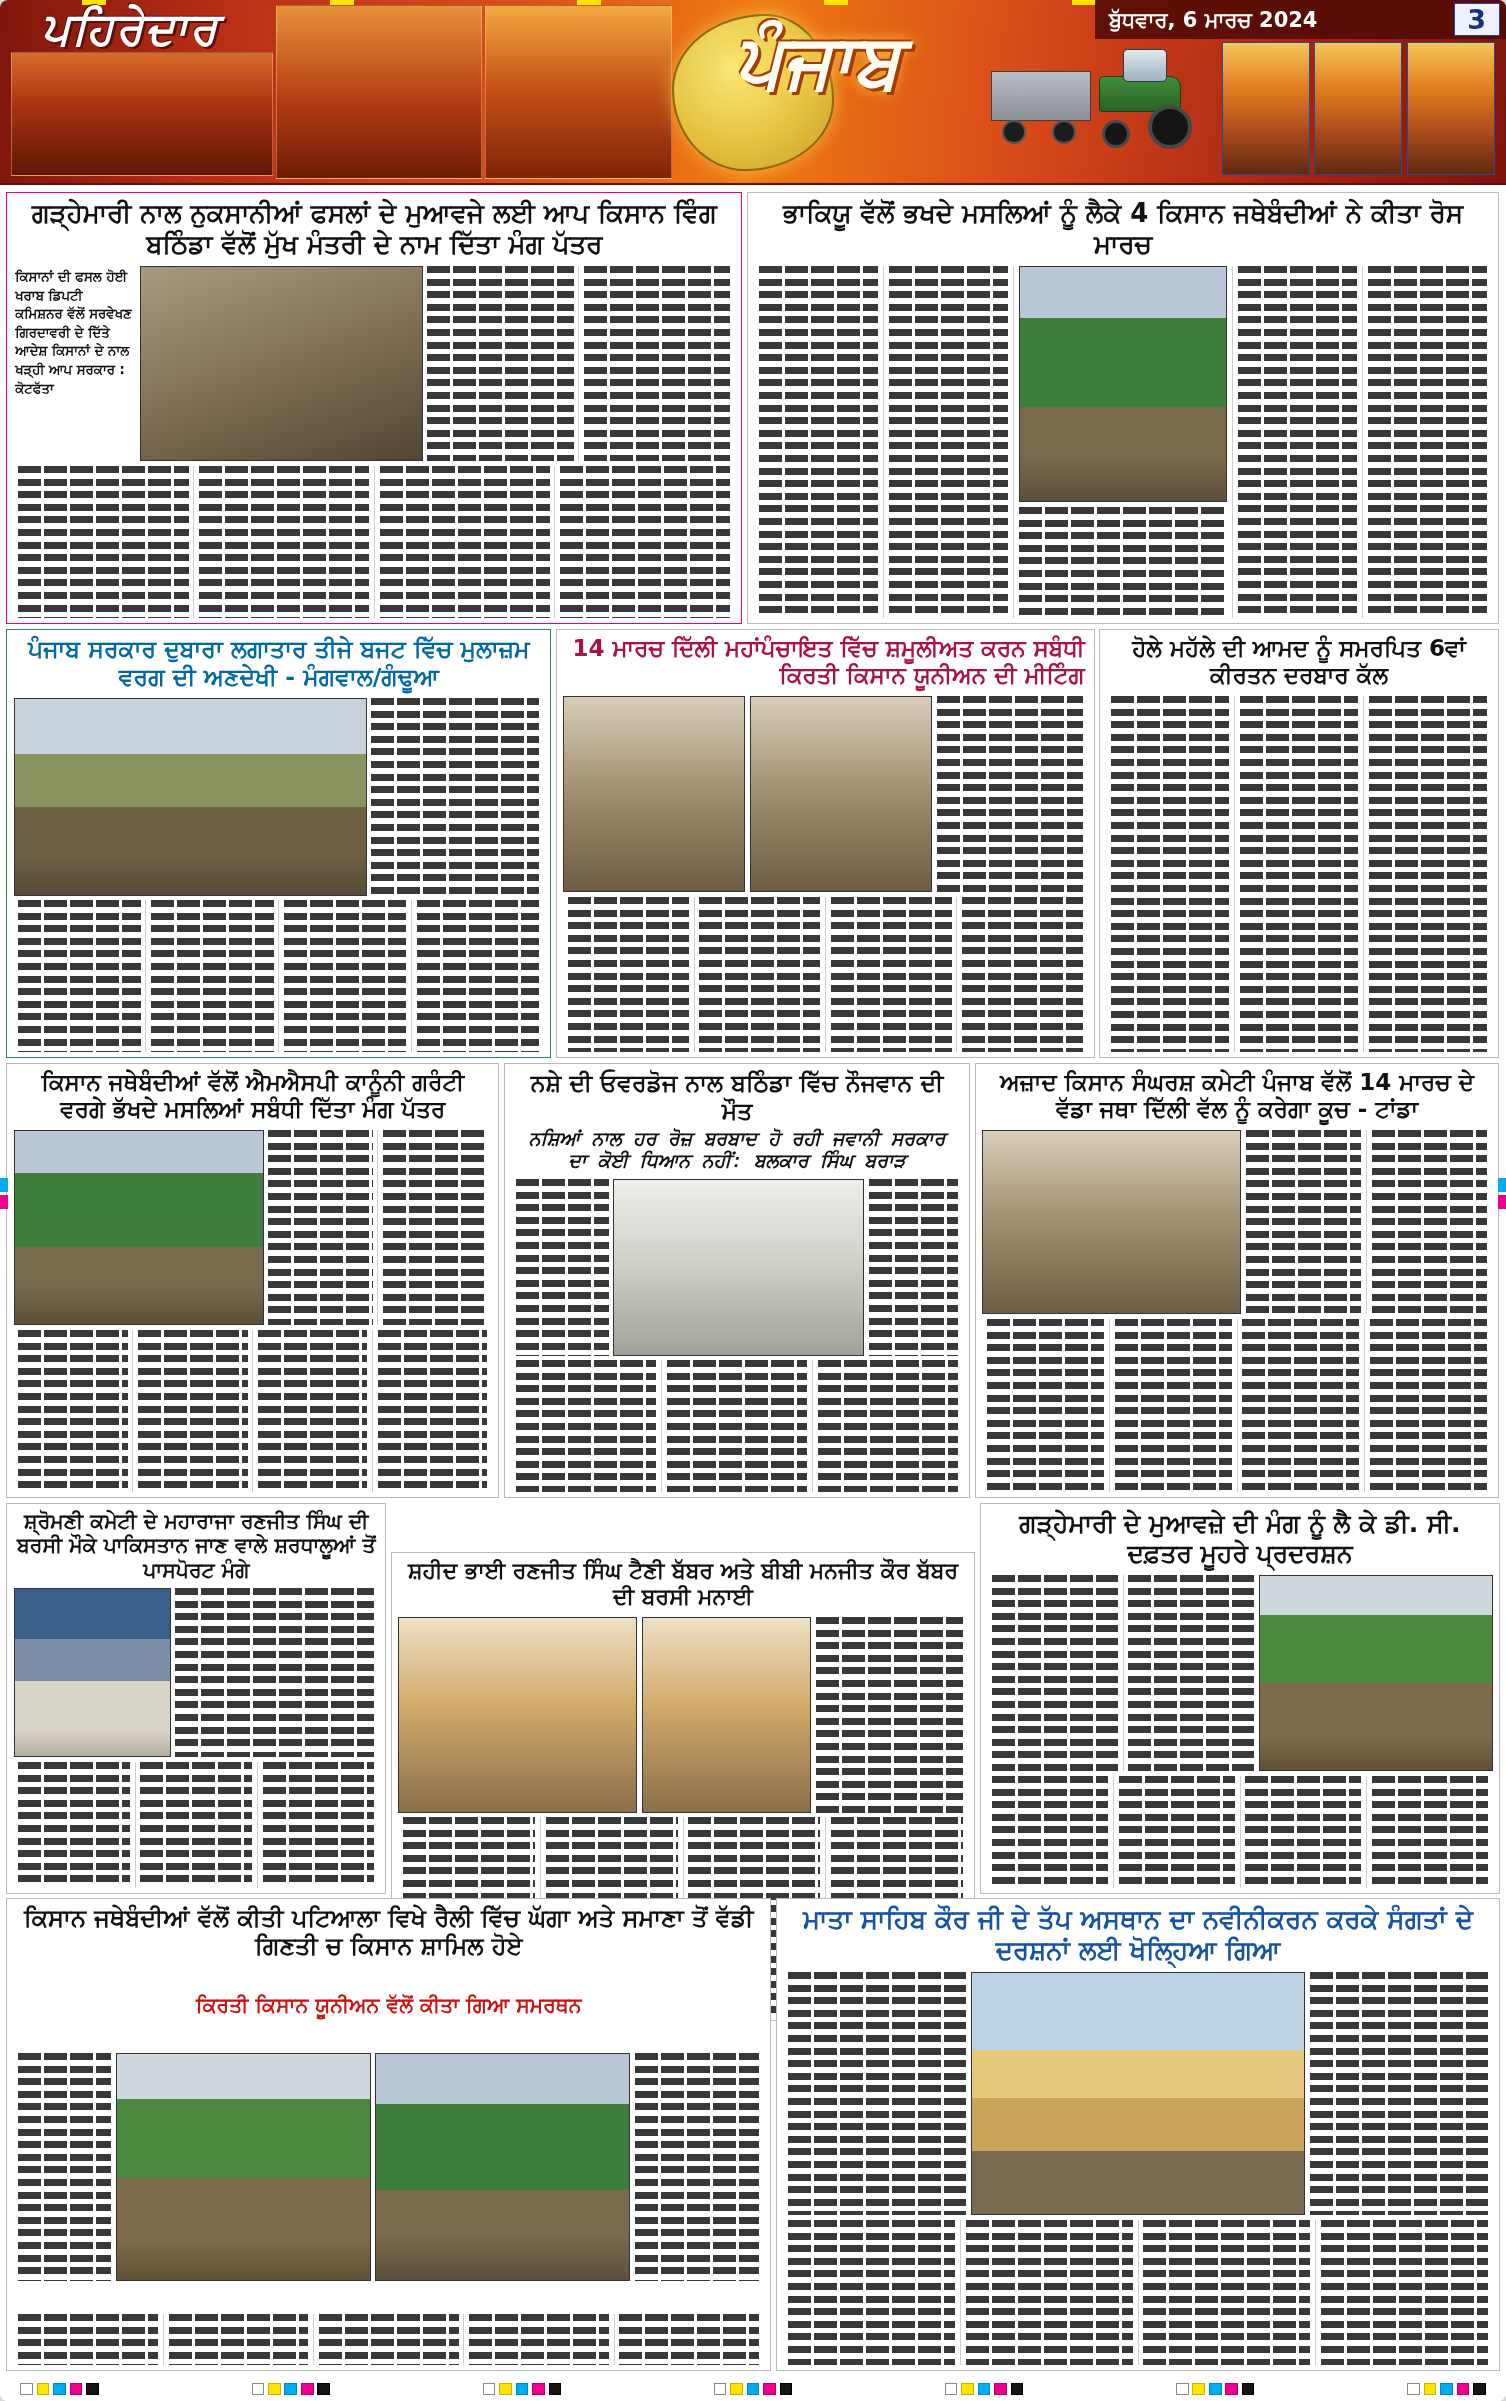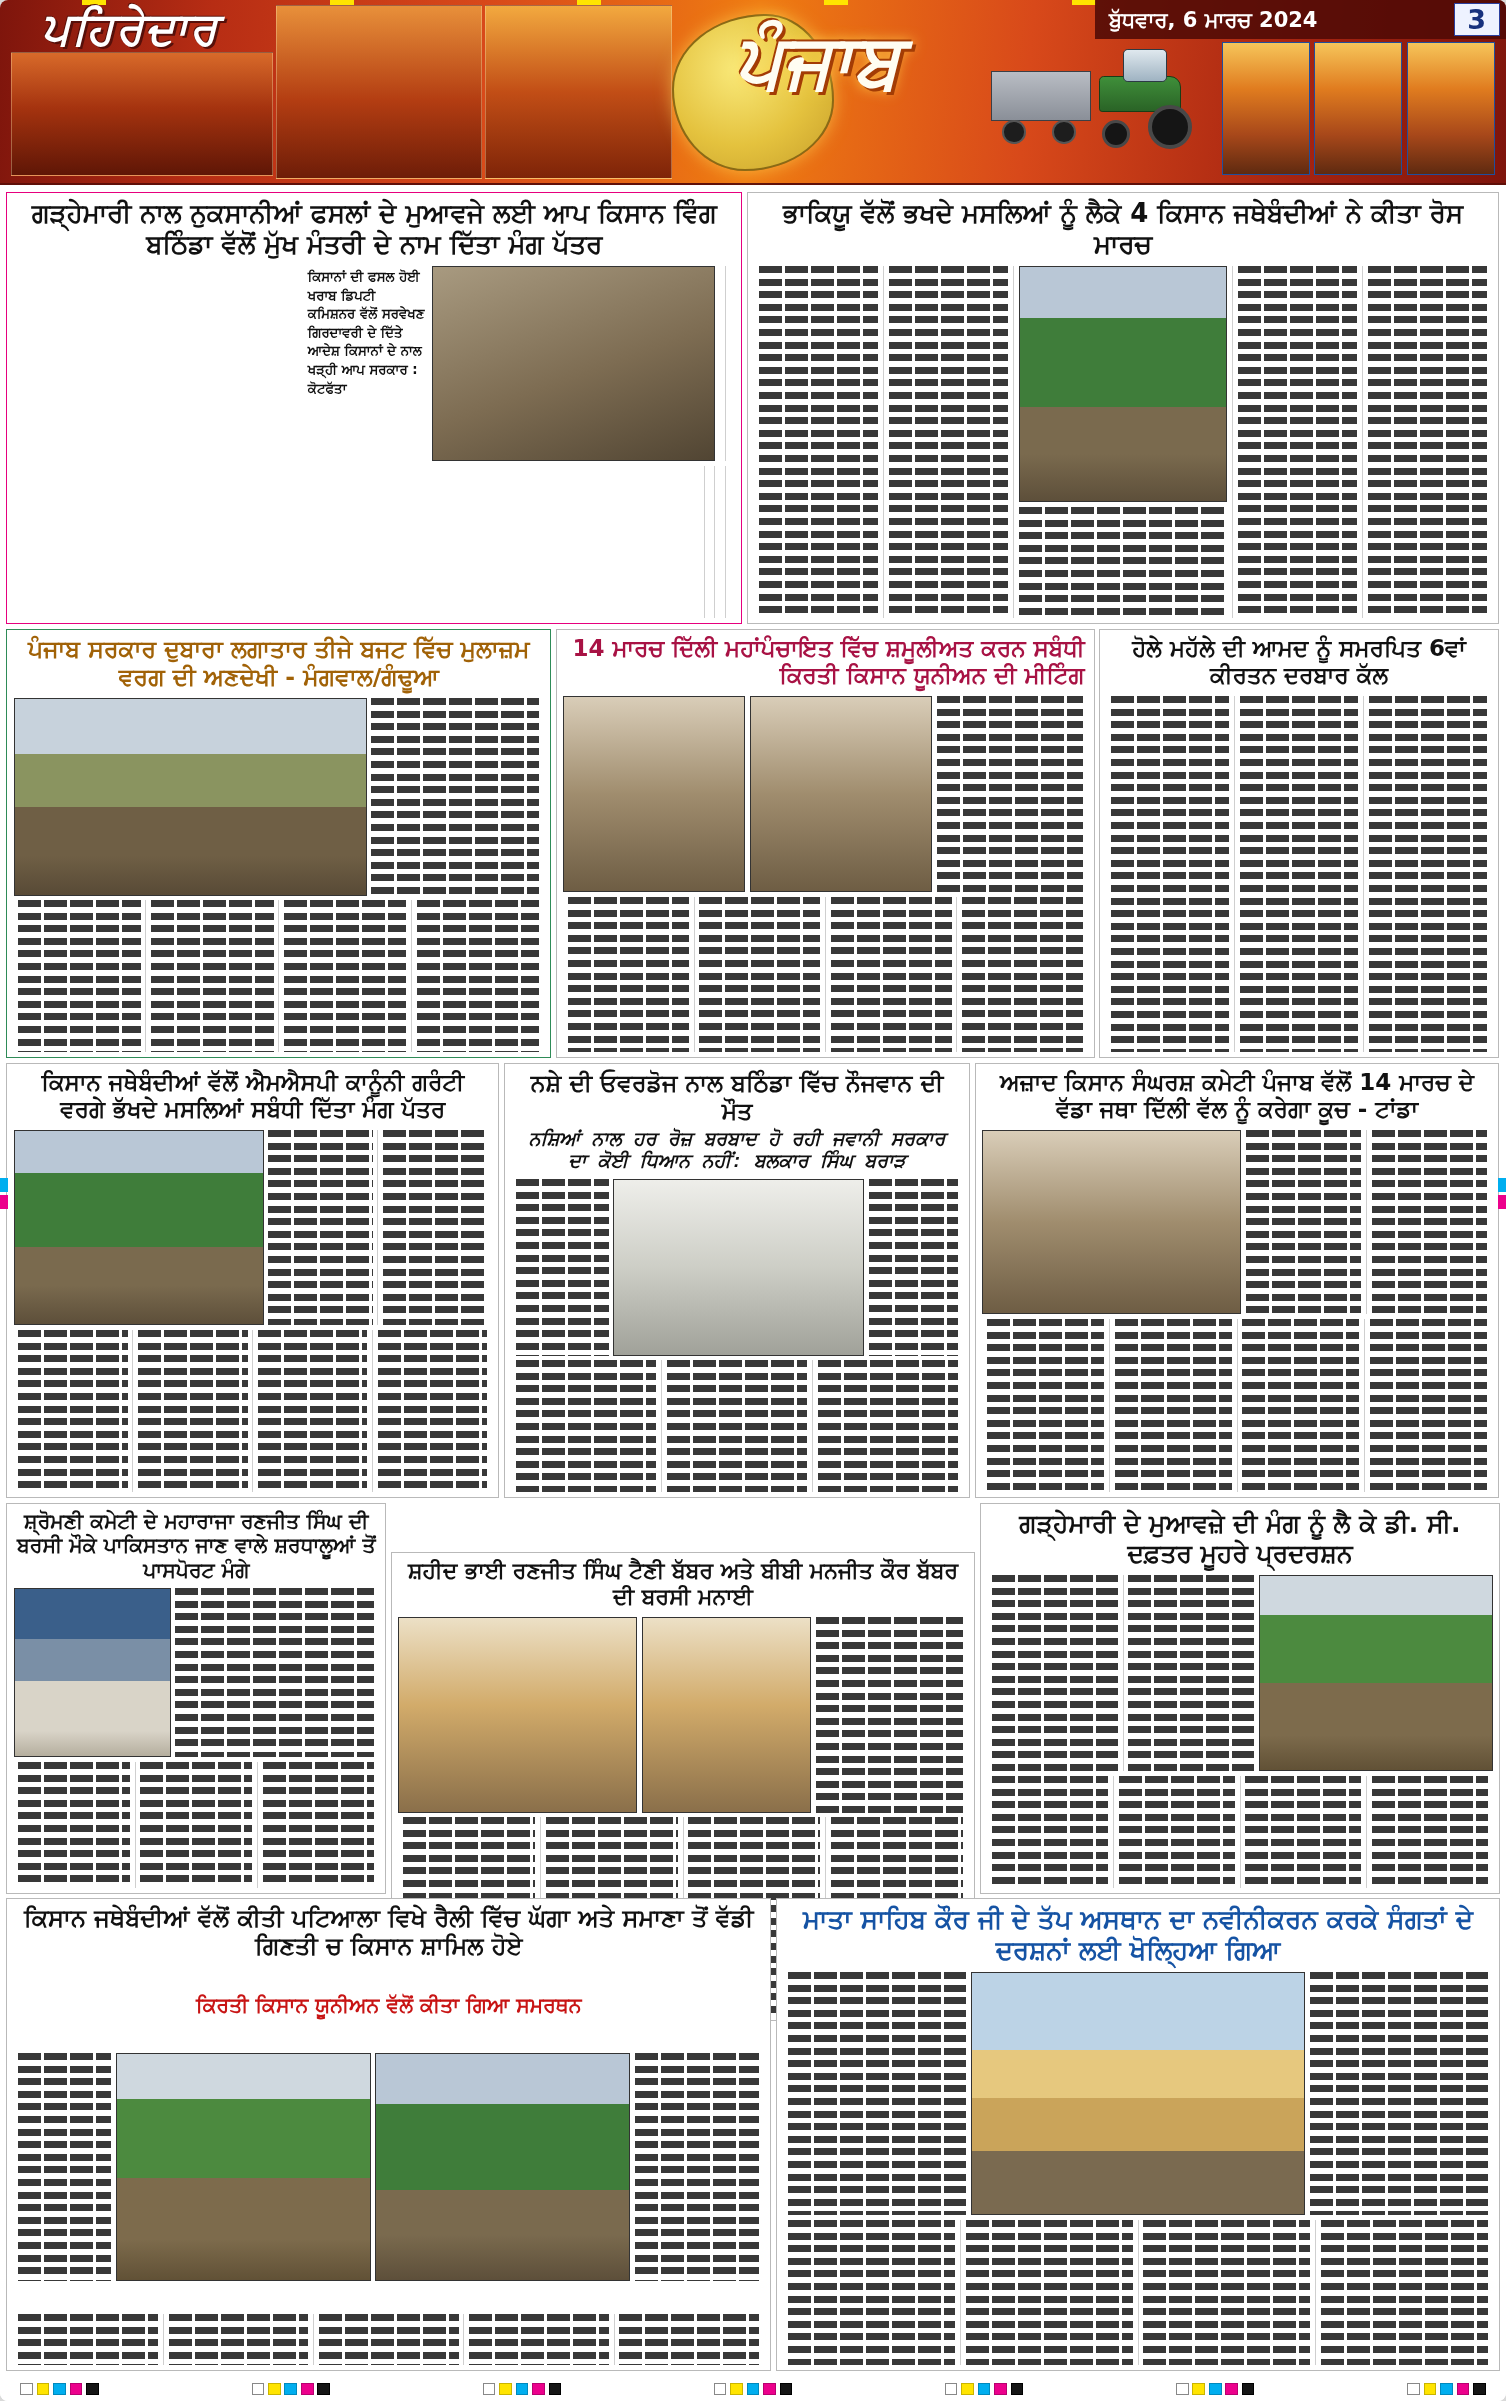--- a/index.html
+++ b/index.html
@@ -53,21 +53,21 @@
     display:flex; align-items:center; justify-content:center;
   }
   .topmark { position:absolute; top:0; width:23.6px; height:4.7px; background:#ffe400; }
 
   
   .article {
     position:absolute; background:#fff; border:0.8px solid #b9b9b9;
     padding:3.1px 6.3px 4.7px; display:flex; flex-direction:column; overflow:hidden;
   }
   .hl  { font-weight:700; text-align:center; line-height:1.2; flex:0 0 auto; padding:1.6px 3.1px; }
-  .hl-blue   { color:#a16207; }
+  .hl-blue   { color:#0369a1; }
   .hl-maroon { color:#a81244;text-align:right; }
   .hl-blue2  { color:#1553a4; }
   .sub { font-weight:700; text-align:center; flex:0 0 auto; padding:1.6px 3.1px; }
   .sub-ital { font-style:italic; font-size:19px;font-family:Liberation Mono, monospace; }
   .sub-red  { color:#c81414; font-size:20.4px; }
   .kick { flex:0 0 126px; font-size:13.3px; font-weight:700; line-height:1.4; padding:1.6px 6.3px 0 1.6px; color:#101010; }
   .row { display:flex; flex:0 0 auto; margin-top:4.7px; min-height:0; align-items:stretch; }
   .row.grow { flex:1 1 auto; }
   .col { flex:1 1 0; min-width:0; padding:0 4.7px; display:flex; }
   .col + .col { border-left:0.8px solid #cfcfcf; }
@@ -140,21 +140,21 @@
     <div class="mast-kid k1"></div>
     <div class="mast-kid k2"></div>
     <div class="mast-kid k3"></div>
 
     <div class="dateband">
       <div class="mast-date">ਬੁੱਧਵਾਰ, 6 ਮਾਰਚ 2024</div>
       <div class="pagebox">3</div>
     </div>
   </div>
 
-  <div class="article" style="left:6.3px;top:192px;width:736px;height:432px;border:1.6px solid #e6007e;align-items:flex-end;">
+  <div class="article" style="left:6.3px;top:192px;width:736px;height:432px;border:1.6px solid #e6007e;">
     <div class="hl" style="font-size:26px">ਗੜ੍ਹੇਮਾਰੀ ਨਾਲ ਨੁਕਸਾਨੀਆਂ ਫਸਲਾਂ ਦੇ ਮੁਆਵਜੇ ਲਈ ਆਪ ਕਿਸਾਨ ਵਿੰਗ ਬਠਿੰਡਾ ਵੱਲੋਂ ਮੁੱਖ ਮੰਤਰੀ ਦੇ ਨਾਮ ਦਿੱਤਾ ਮੰਗ ਪੱਤਰ</div>
     <div class="row" style="height:195px">
       <div class="kick">ਕਿਸਾਨਾਂ ਦੀ ਫਸਲ ਹੋਈ ਖਰਾਬ ਡਿਪਟੀ ਕਮਿਸ਼ਨਰ ਵੱਲੋਂ ਸਰਵੇਖਣ ਗਿਰਦਾਵਰੀ ਦੇ ਦਿੱਤੇ ਆਦੇਸ਼ ਕਿਸਾਨਾਂ ਦੇ ਨਾਲ ਖੜ੍ਹੀ ਆਪ ਸਰਕਾਰ : ਕੋਟਫੱਤਾ</div>
       <div class="photo ph-indoor" style="width:283px"></div>
       <div class="col">
           <div class="t"></div>
         </div>
       <div class="col">
           <div class="t"></div>
         </div>

